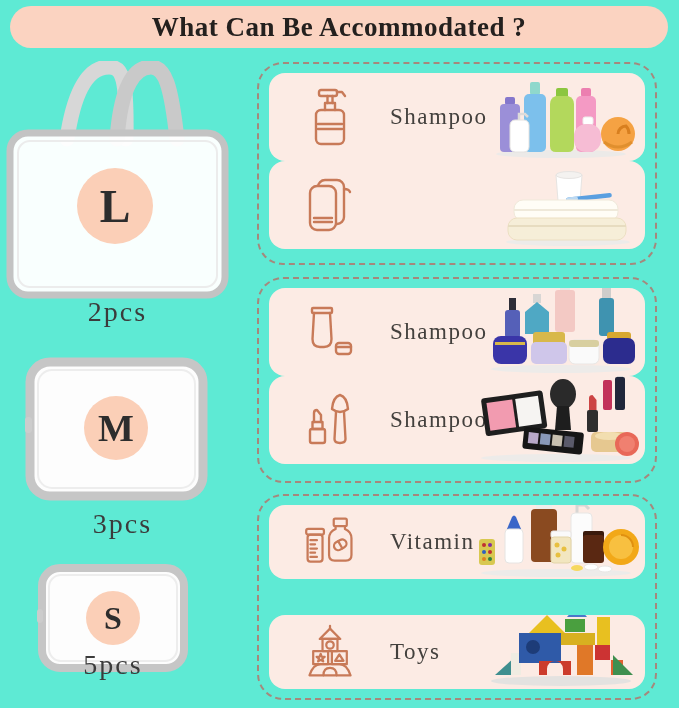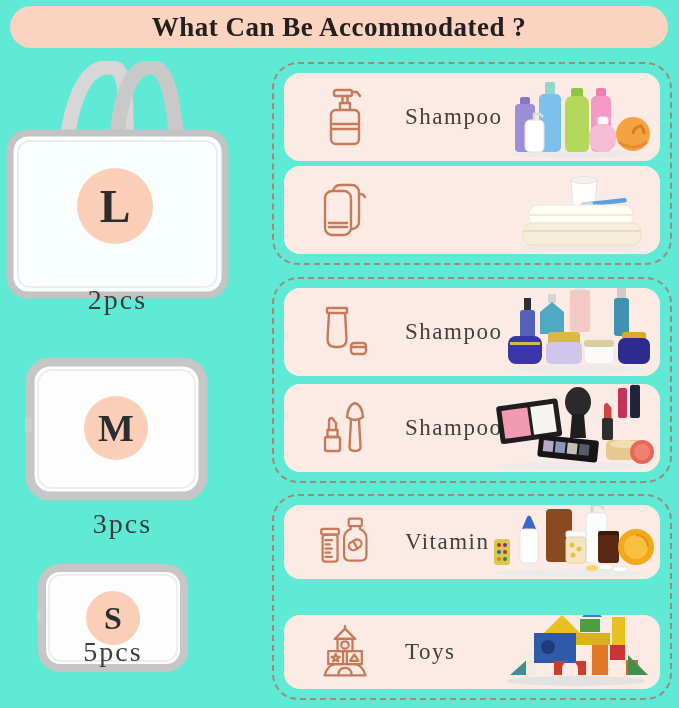--- a/index.html
+++ b/index.html
@@ -23,23 +23,23 @@
     position:absolute;background:#fbcfb7;border-radius:50%;
     display:flex;align-items:center;justify-content:center;
     color:#2d2d2d;font-weight:700;
   }
   .pcs-label{
     position:absolute;text-align:center;color:#3b3b3b;
     font-size:28px;letter-spacing:2px;
   }
   
   .group{
-    position:absolute;left:272px;width:400px;box-sizing:border-box;
+    position:absolute;left:257px;width:400px;box-sizing:border-box;
     border:2px dashed #a5887c;border-radius:26px;
-    padding:9px 10px;display:flex;flex-direction:column;justify-content:space-between;
+    padding:9px 10px;display:flex;flex-direction:column;
   }
   .g1{top:62px;height:203px;}
   .g2{top:277px;height:206px;}
   .g3{top:494px;height:206px;gap:36px;}
   .cat-row{
     position:relative;height:88px;background:#fcebe4;border-radius:16px;
     display:flex;align-items:center;overflow:hidden;
   }
   .cat-icon{margin-left:33px;width:56px;height:62px;flex:none;}
   .cat-icon svg{display:block;width:100%;height:100%;}
@@ -63,21 +63,21 @@
     <svg width="225" height="238" viewBox="0 0 225 238">
       <path d="M62 78 C70 24 86 6 104 6 C118 6 122 18 121 78" stroke="#d7d7d7" stroke-width="15" fill="none" stroke-linecap="round"></path>
       <path d="M112 78 C116 24 130 6 146 6 C160 6 166 24 172 78" stroke="#c9c9c9" stroke-width="15" fill="none" stroke-linecap="round"></path>
       <rect x="5" y="72" width="215" height="162" rx="18" fill="#ffffff" fill-opacity="0.96" stroke="#c3c3c3" stroke-width="7"></rect>
       <rect x="13" y="80" width="199" height="146" rx="12" fill="none" stroke="#ececec" stroke-width="2"></rect>
     </svg>
     <div class="size-badge" style="left:72px;top:107px;width:76px;height:76px;font-size:46px;">
       <span>L</span>
     </div>
   </div>
-  <div class="pcs-label" style="left:5px;top:284px;width:225px;">2pcs</div>
+  <div class="pcs-label" style="left:5px;top:296px;width:225px;">2pcs</div>
 
   <div class="bag" style="left:25px;top:357px;width:183px;height:144px;">
     <svg width="183" height="144" viewBox="0 0 183 144">
       <rect x="5" y="5" width="173" height="134" rx="20" fill="#fdfdfd" stroke="#c6c6c6" stroke-width="9"></rect>
       <rect x="13" y="13" width="157" height="118" rx="14" fill="none" stroke="#ededed" stroke-width="2"></rect>
       <rect x="0" y="60" width="7" height="16" rx="3" fill="#cccccc"></rect>
     </svg>
     <div class="size-badge" style="left:59px;top:39px;width:64px;height:64px;font-size:38px;">
       <span>M</span>
     </div>
@@ -87,21 +87,21 @@
   <div class="bag" style="left:37px;top:563px;width:152px;height:110px;">
     <svg width="152" height="110" viewBox="0 0 152 110">
       <rect x="5" y="5" width="142" height="100" rx="18" fill="#fdfdfd" stroke="#c6c6c6" stroke-width="8"></rect>
       <rect x="12" y="12" width="128" height="86" rx="12" fill="none" stroke="#ededed" stroke-width="2"></rect>
       <rect x="0" y="46" width="6" height="14" rx="3" fill="#cccccc"></rect>
     </svg>
     <div class="size-badge" style="left:49px;top:28px;width:54px;height:54px;font-size:32px;">
       <span>S</span>
     </div>
   </div>
-  <div class="pcs-label" style="left:37px;top:636px;width:152px;">5pcs</div>
+  <div class="pcs-label" style="left:37px;top:649px;width:152px;">5pcs</div>
 
   <div class="group g1">
 
     <div class="cat-row">
       <div class="cat-icon">
         <svg viewBox="0 0 56 62">
           <rect class="ic" x="17" y="4" width="18" height="6" rx="2"></rect>
           <path class="ic" d="M35 6 h5 l3 4"></path>
           <path class="ic" d="M25.5 10 v7 M30.5 10 v7"></path>
           <path class="ic" d="M23 24 v-7 h10 v7"></path>

